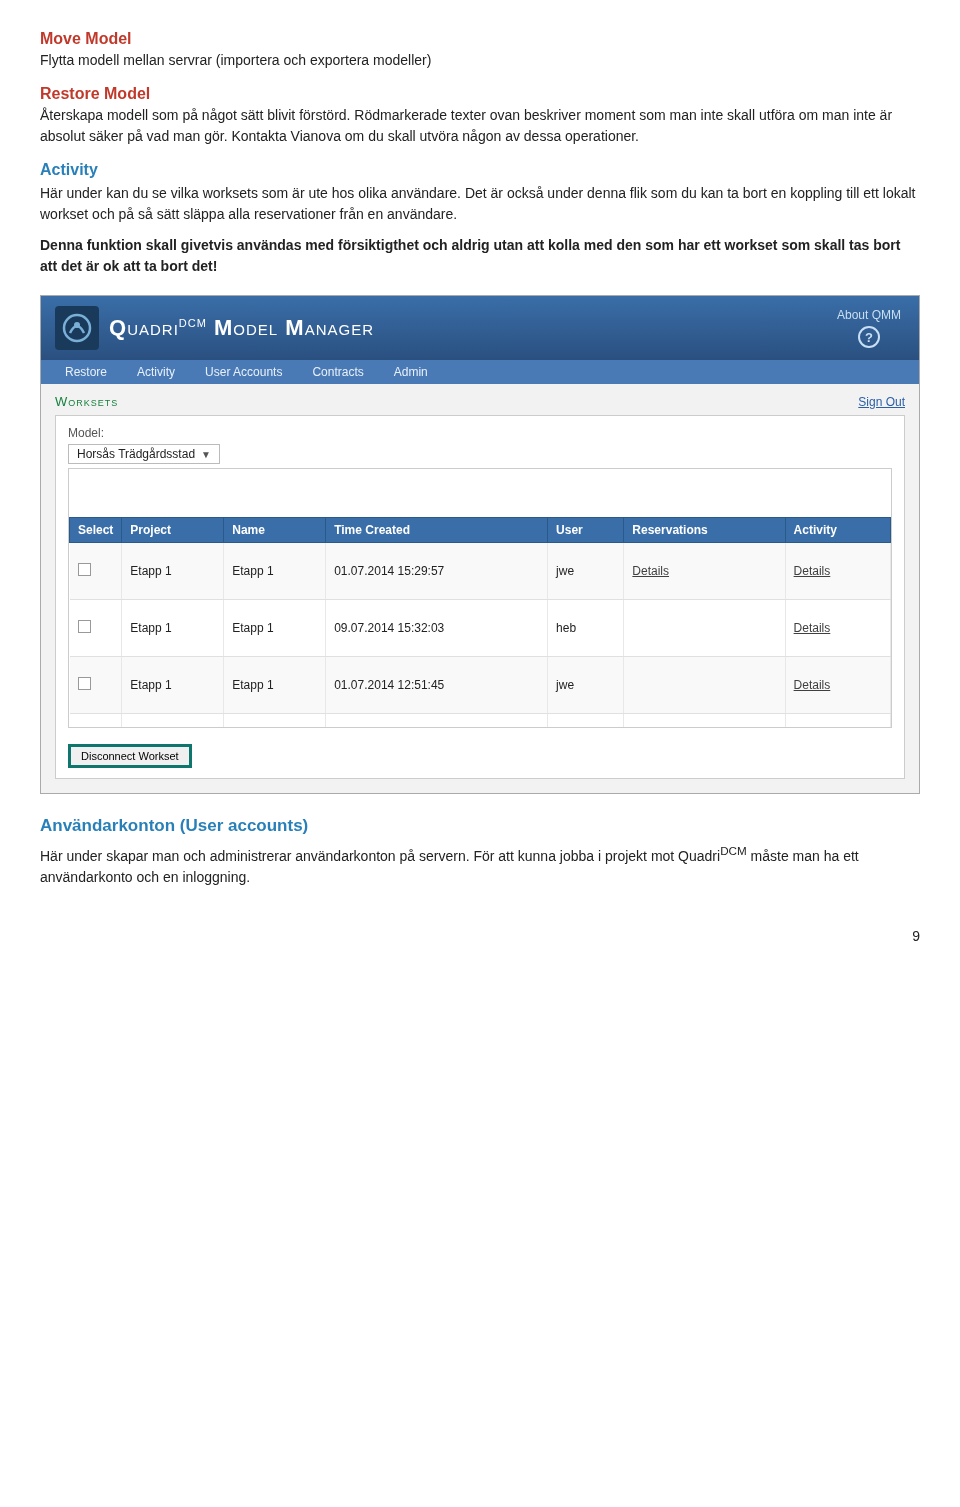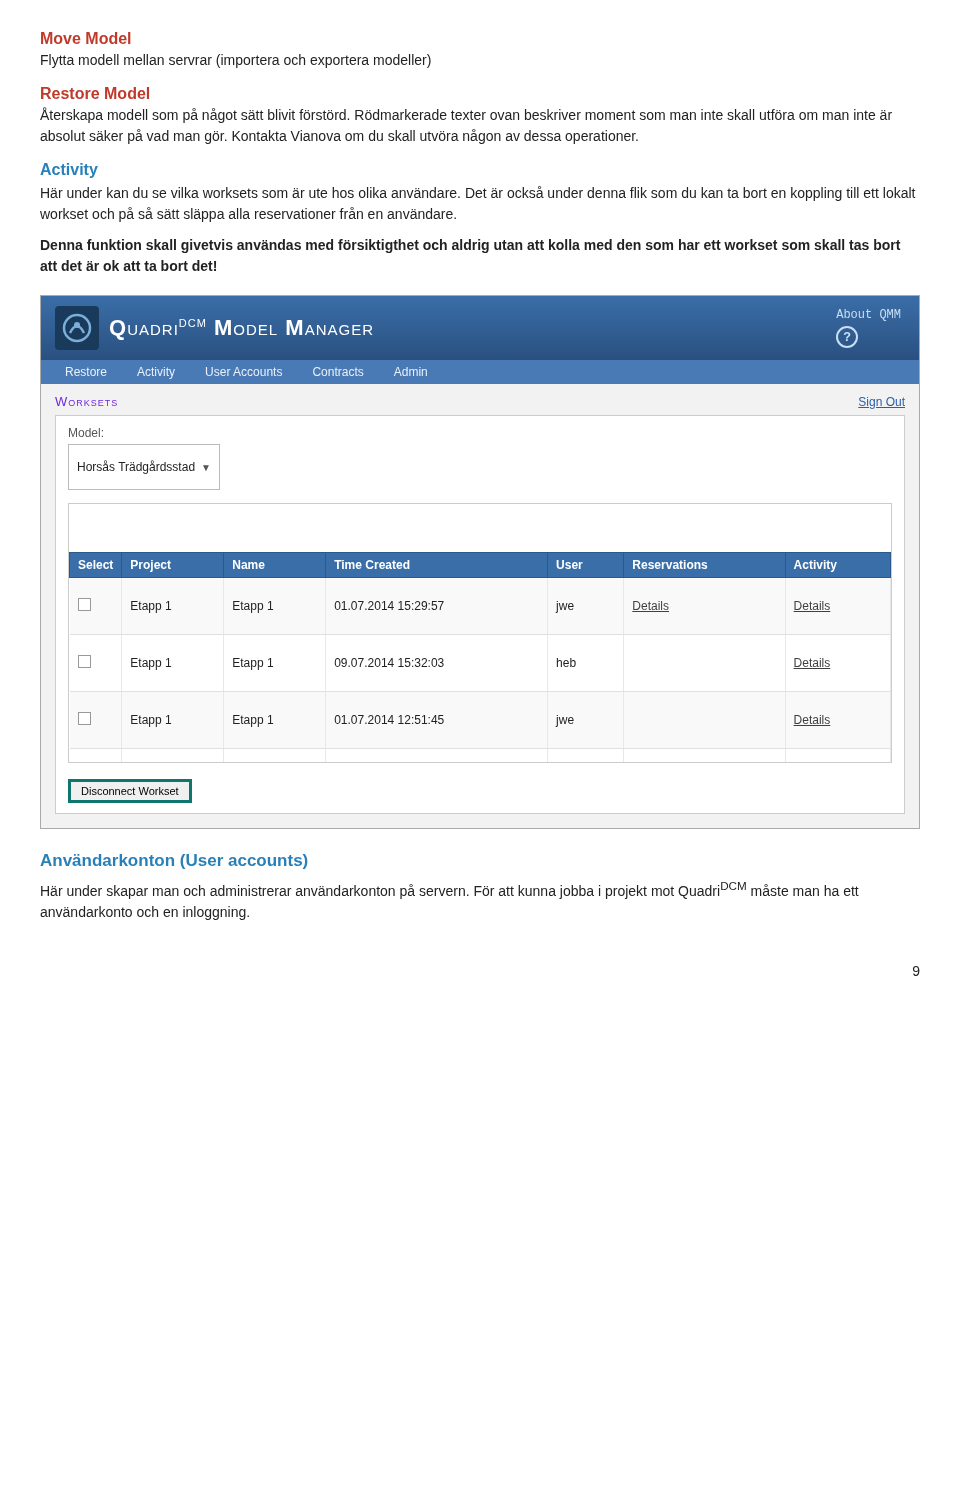--- a/index.html
+++ b/index.html
@@ -71,23 +71,22 @@
       color: #fff;
     }
     .qmm-title sup {
       font-size: 11px;
       font-weight: normal;
       vertical-align: super;
     }
     .qmm-header-right {
       display: flex;
       flex-direction: column;
-      align-items: flex-start;
+      align-items: center;
       gap: 4px;
-      font-family: Liberation Mono, monospace;
     }
     .about-qmm-link {
       color: #c8dff5;
       font-size: 12px;
       text-decoration: none;
       cursor: pointer;
     }
     .help-circle {
       width: 22px;
       height: 22px;
@@ -120,21 +119,21 @@
     }
     .worksets-header {
       display: flex;
       justify-content: space-between;
       align-items: center;
       margin-bottom: 6px;
     }
     .worksets-title {
       font-size: 13px;
       font-variant: small-caps;
-      color: #6d28d9;
+      color: #15803d;
       letter-spacing: 1px;
     }
     .sign-out-link {
       font-size: 12px;
       color: #2a5fa8;
       text-decoration: underline;
       cursor: pointer;
     }
     .worksets-inner {
       background: #fff;
@@ -144,26 +143,26 @@
     .model-label {
       font-size: 12px;
       color: #555;
       margin-bottom: 4px;
     }
     .model-dropdown {
       display: inline-flex;
       align-items: center;
       border: 1px solid #bbb;
       background: #fff;
-      padding: 15px 8px;
+      padding: 2px 8px;
       font-size: 12px;
       color: #222;
       cursor: pointer;
       gap: 6px;
-      margin-bottom: 13px;
+      margin-bottom: 4px;
     }
     .model-dropdown .chevron {
       font-size: 10px;
       color: #555;
     }
     .worksets-table {
       width: 100%;
       border-collapse: collapse;
       font-size: 12px;
       margin-top: 48px;

